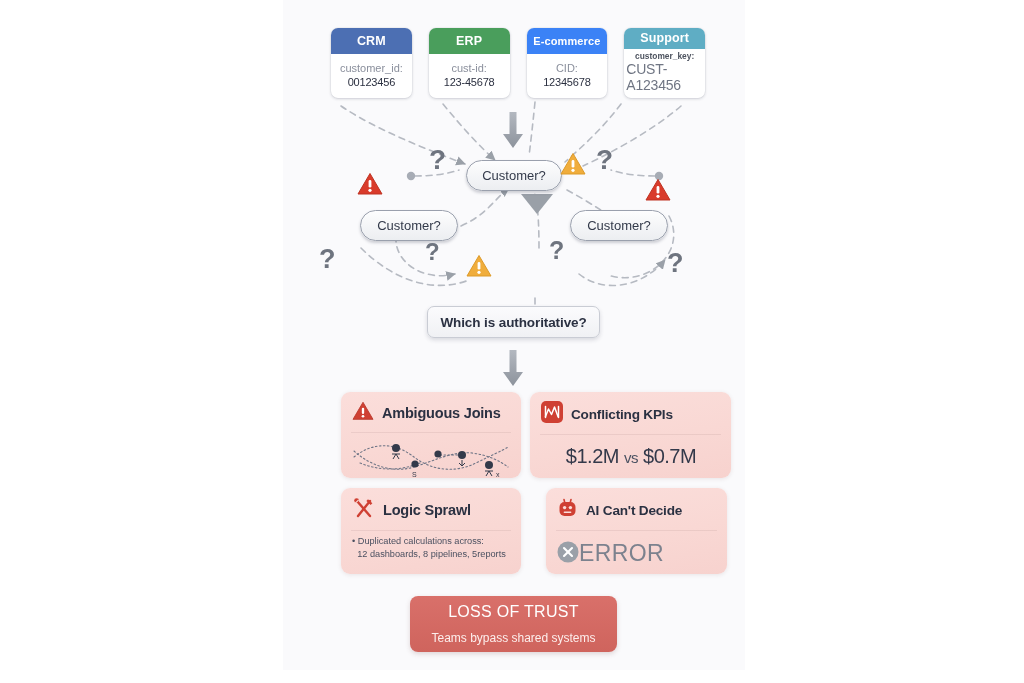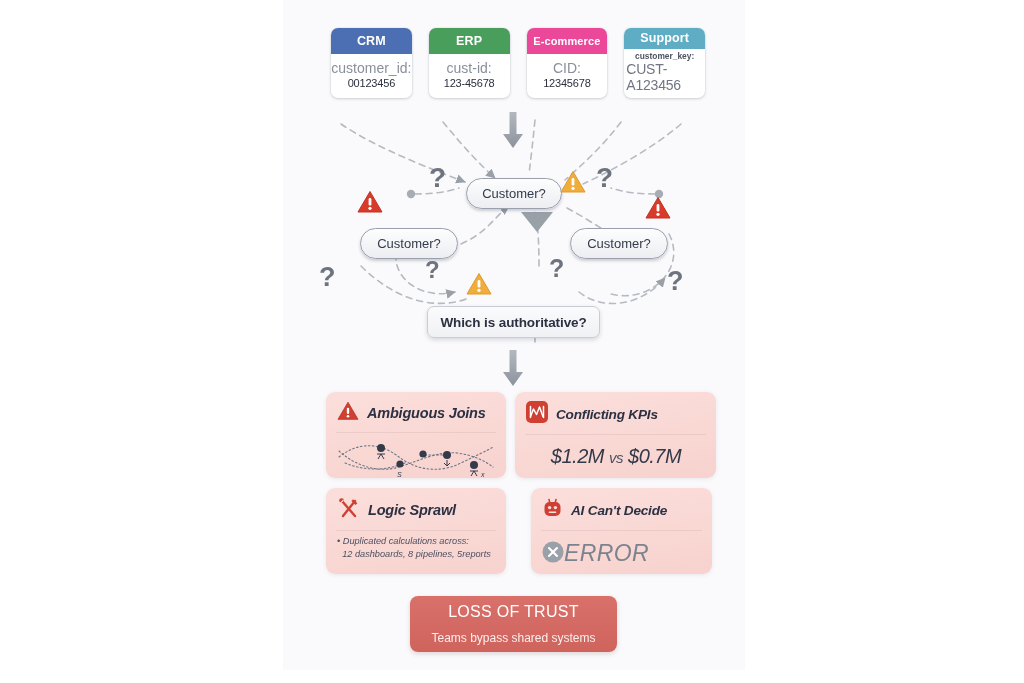--- a/index.html
+++ b/index.html
@@ -26,31 +26,31 @@
   }
   .src-head{
     height:26px;display:flex;align-items:center;justify-content:center;
     color:#ffffff;font-size:12.5px;font-weight:bold;letter-spacing:.1px;
   }
   .src-head.small{font-size:11px;}
   .src-body{
     flex:1;display:flex;flex-direction:column;align-items:center;
     justify-content:center;gap:1px;padding:3px 2px 5px;
   }
-  .src-field{font-size:14px;color:#8a8f9c;line-height:1.1;}
+  .src-field{font-size:11px;color:#8a8f9c;line-height:1.1;}
   .src-field.bold{font-weight:bold;color:#4d535f;font-size:8.4px;}
   .src-val{font-size:11px;color:#2b3040;line-height:1.1;letter-spacing:-.2px;}
   .src-val.sm{font-size:14px;color:#6f7583;}
 
   
   .big-arrow{position:absolute;width:24px;height:40px;}
   .big-arrow svg{display:block;}
 
   
-  .tangle{position:absolute;left:283px;top:116px;width:462px;height:250px;}
+  .tangle{position:absolute;left:283px;top:98px;width:462px;height:250px;}
   .tangle svg{position:absolute;left:0;top:0;}
 
   .pill{
     position:absolute;display:flex;align-items:center;justify-content:center;
     background:linear-gradient(180deg,#fdfdfe 0%,#eceef1 100%);
     border:1.2px solid #9aa0ad;border-radius:999px;
     color:#333a4a;font-size:13px;font-weight:normal;
     box-shadow:0 2px 3px rgba(40,45,70,.22);
     white-space:nowrap;
   }
@@ -67,21 +67,21 @@
     box-shadow:0 2px 4px rgba(40,45,70,.16);
     white-space:nowrap;
   }
 
   .qmark{position:absolute;color:#6e747f;font-weight:bold;line-height:1;
          font-family:"Liberation Sans",sans-serif;}
   .warn{position:absolute;}
   .warn svg{display:block;}
 
   
-  .cards{position:absolute;left:326px;top:392px;width:370px;height:186px;font-style:italic;}
+  .cards{position:absolute;left:341px;top:392px;width:370px;height:186px;}
   .card{
     position:absolute;border-radius:9px;
     background:linear-gradient(170deg,#fbdedb 0%,#f9d8d4 55%,#f7d2ce 100%);
     box-shadow:0 1px 4px rgba(80,40,40,.10);
     overflow:hidden;
   }
   .card.c1{left:0;top:0;width:180px;height:86px;}
   .card.c2{left:189px;top:0;width:201px;height:86px;}
   .card.c3{left:0;top:96px;width:180px;height:86px;}
   .card.c4{left:189px;top:96px;width:181px;height:86px;margin-left:16px;}
@@ -139,21 +139,21 @@
 
     <div class="src-card">
       <div class="src-head" style="background:#4a9e5c">ERP</div>
       <div class="src-body">
         <div class="src-field">cust-id:</div>
         <div class="src-val">123-45678</div>
       </div>
     </div>
 
     <div class="src-card">
-      <div class="src-head small" style="background:#ec4899">E-commerce</div>
+      <div class="src-head small" style="background:#3b82f6">E-commerce</div>
       <div class="src-body">
         <div class="src-field">CID:</div>
         <div class="src-val">12345678</div>
       </div>
     </div>
 
     <div class="src-card">
       <div class="src-head" style="background:#5fadc4">Support</div>
       <div class="src-body">
         <div class="src-field bold">customer_key:</div>

